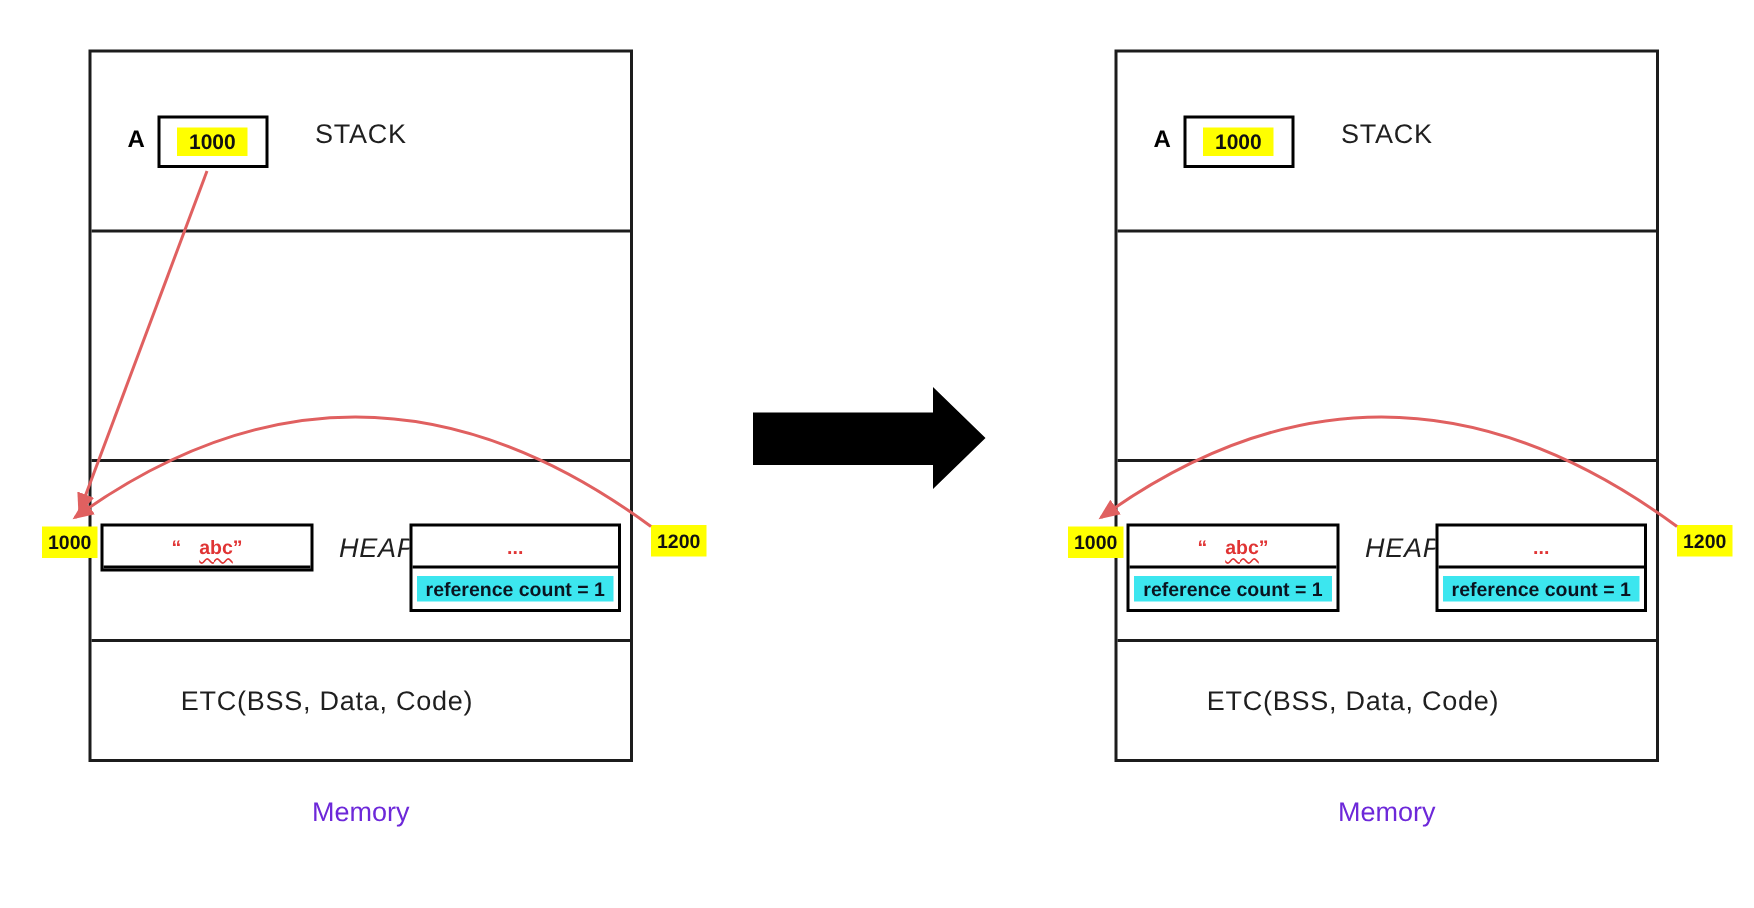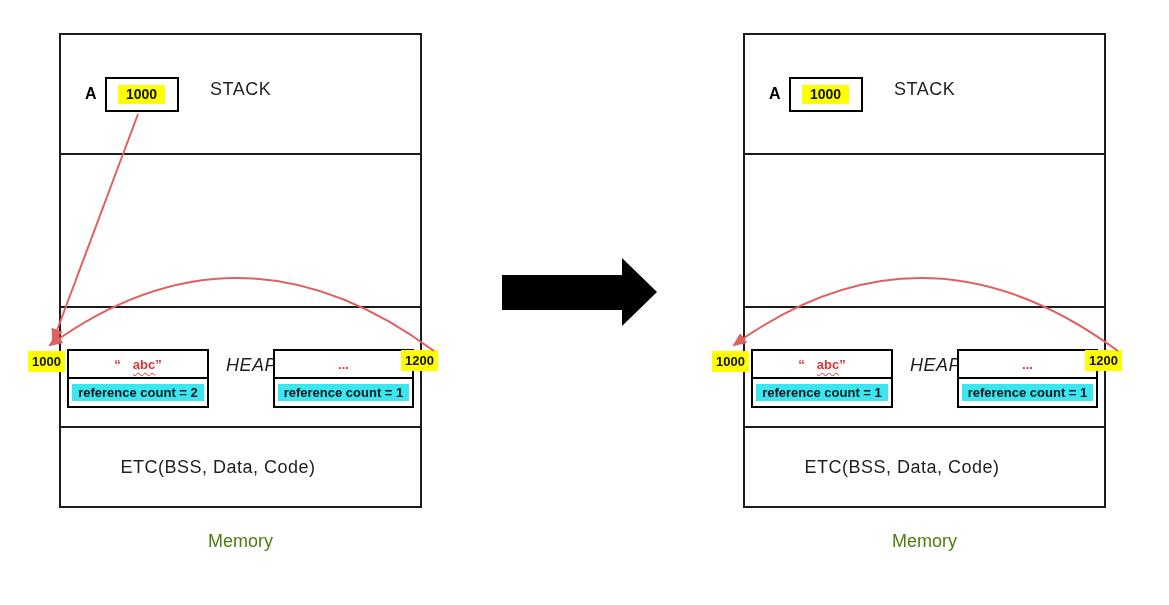--- a/index.html
+++ b/index.html
@@ -47,21 +47,21 @@
   .var-value{
     background:var(--highlight-yellow);color:#111;
     font-size:14px;font-weight:bold;padding:0 8px;line-height:19px;
   }
   .section-label{position:absolute;font-size:18px;color:var(--label-text);letter-spacing:.5px;}
   .stack-label{left:200px;top:79px;}
   .heap-label{left:216px;top:355px;font-style:italic;}
   .etc-label{left:49px;top:457px;width:318px;text-align:center;}
   .caption{
     position:absolute;left:49px;top:531px;width:363px;text-align:center;
-    font-size:18px;color:#4d7c0f;
+    font-size:18px;color:#6d28d9;
   }
 
   .heap-obj{
     position:absolute;top:349px;border:2.5px solid var(--inner-border);background:#fff;
   }
   .heap-obj.obj1{left:57px;width:142px;}
   .heap-obj.obj2{left:263px;width:141px;}
   .obj-value{
     height:28px;border-bottom:2px solid var(--inner-border);
     display:flex;align-items:center;justify-content:center;
@@ -76,21 +76,21 @@
   }
   .ref-badge{
     background:var(--highlight-cyan);color:var(--ref-count-text);
     font-size:13px;font-weight:bold;padding:1px 6px;white-space:nowrap;
   }
   .addr{
     position:absolute;background:var(--highlight-yellow);color:#111;
     font-size:13px;font-weight:bold;padding:3px 4px;line-height:15px;
   }
   .addr-left{left:18px;top:351px;}
-  .addr-right{left:391px;top:350px;}
+  .addr-right{left:424px;top:350px;}
 
   svg.arrows{position:absolute;left:0;top:0;width:450px;height:575px;pointer-events:none;}
   .red-arrow{stroke:var(--arrow-red);stroke-width:2;fill:none;}
   .red-arrow-head{fill:var(--arrow-red);}
 
   .transition{position:absolute;left:495px;top:250px;width:170px;height:85px;}
   .transition polygon{fill:var(--transition-black);}
 </style>
 </head>
 <body>
@@ -109,23 +109,20 @@
         <span class="var-value">1000</span>
       </span>
     </div>
     <div class="section-label stack-label">STACK</div>
 
     <div class="heap-obj obj1">
       <div class="obj-value">
         <span>“</span>
           <span class="wavy">abc</span>
           <span>”</span>
-      </div>
-      <div class="obj-ref">
-        <span class="ref-badge">reference count = 2</span>
       </div>
     </div>
     <div class="section-label heap-label">HEAP</div>
     <div class="heap-obj obj2">
       <div class="obj-value">
         <span>...</span>
       </div>
       <div class="obj-ref">
         <span class="ref-badge">reference count = 1</span>
       </div>

